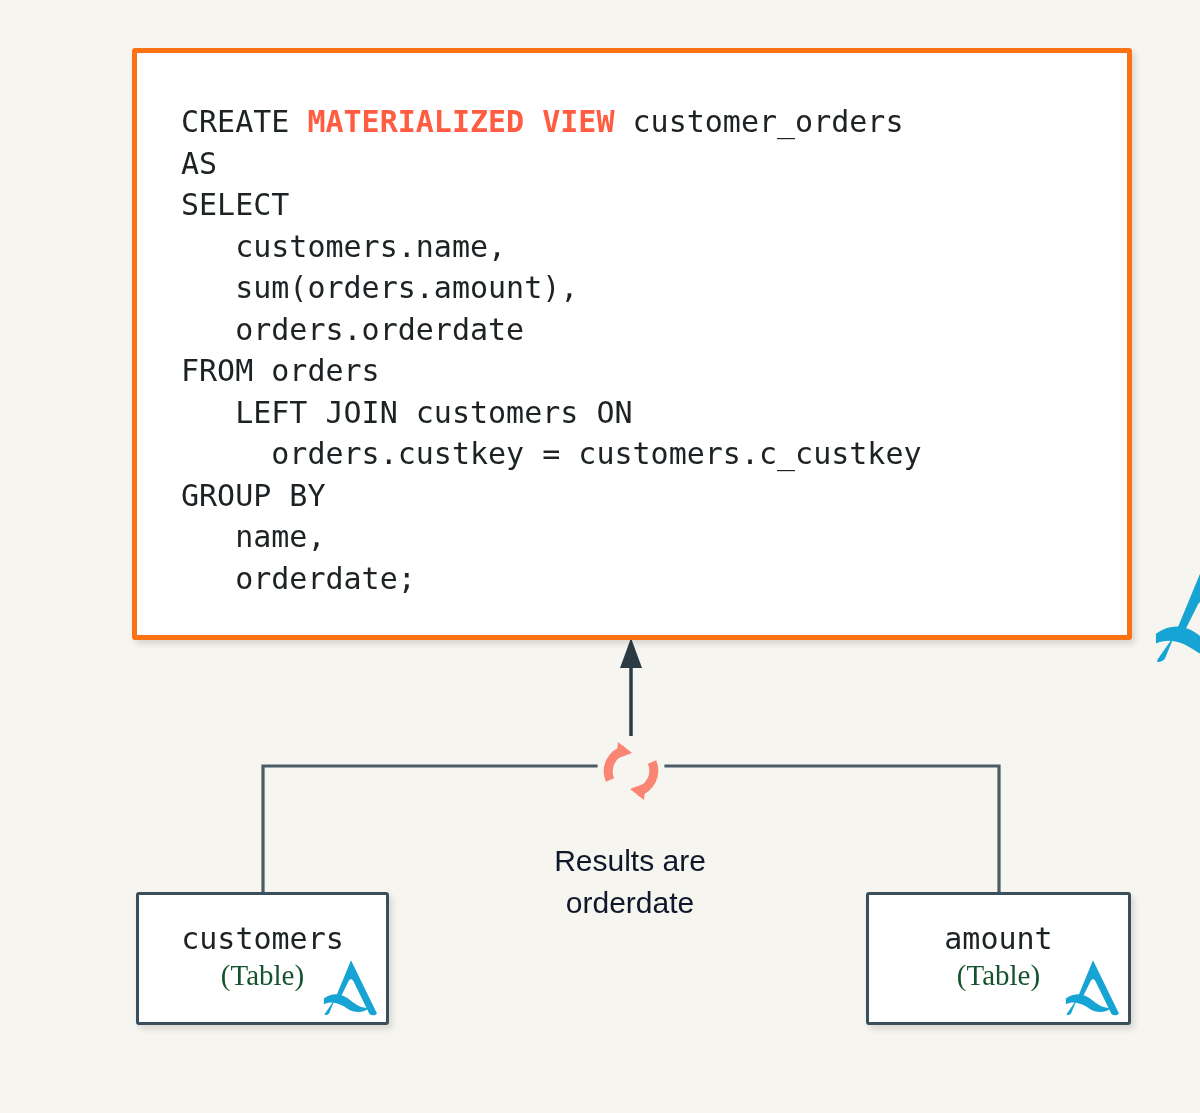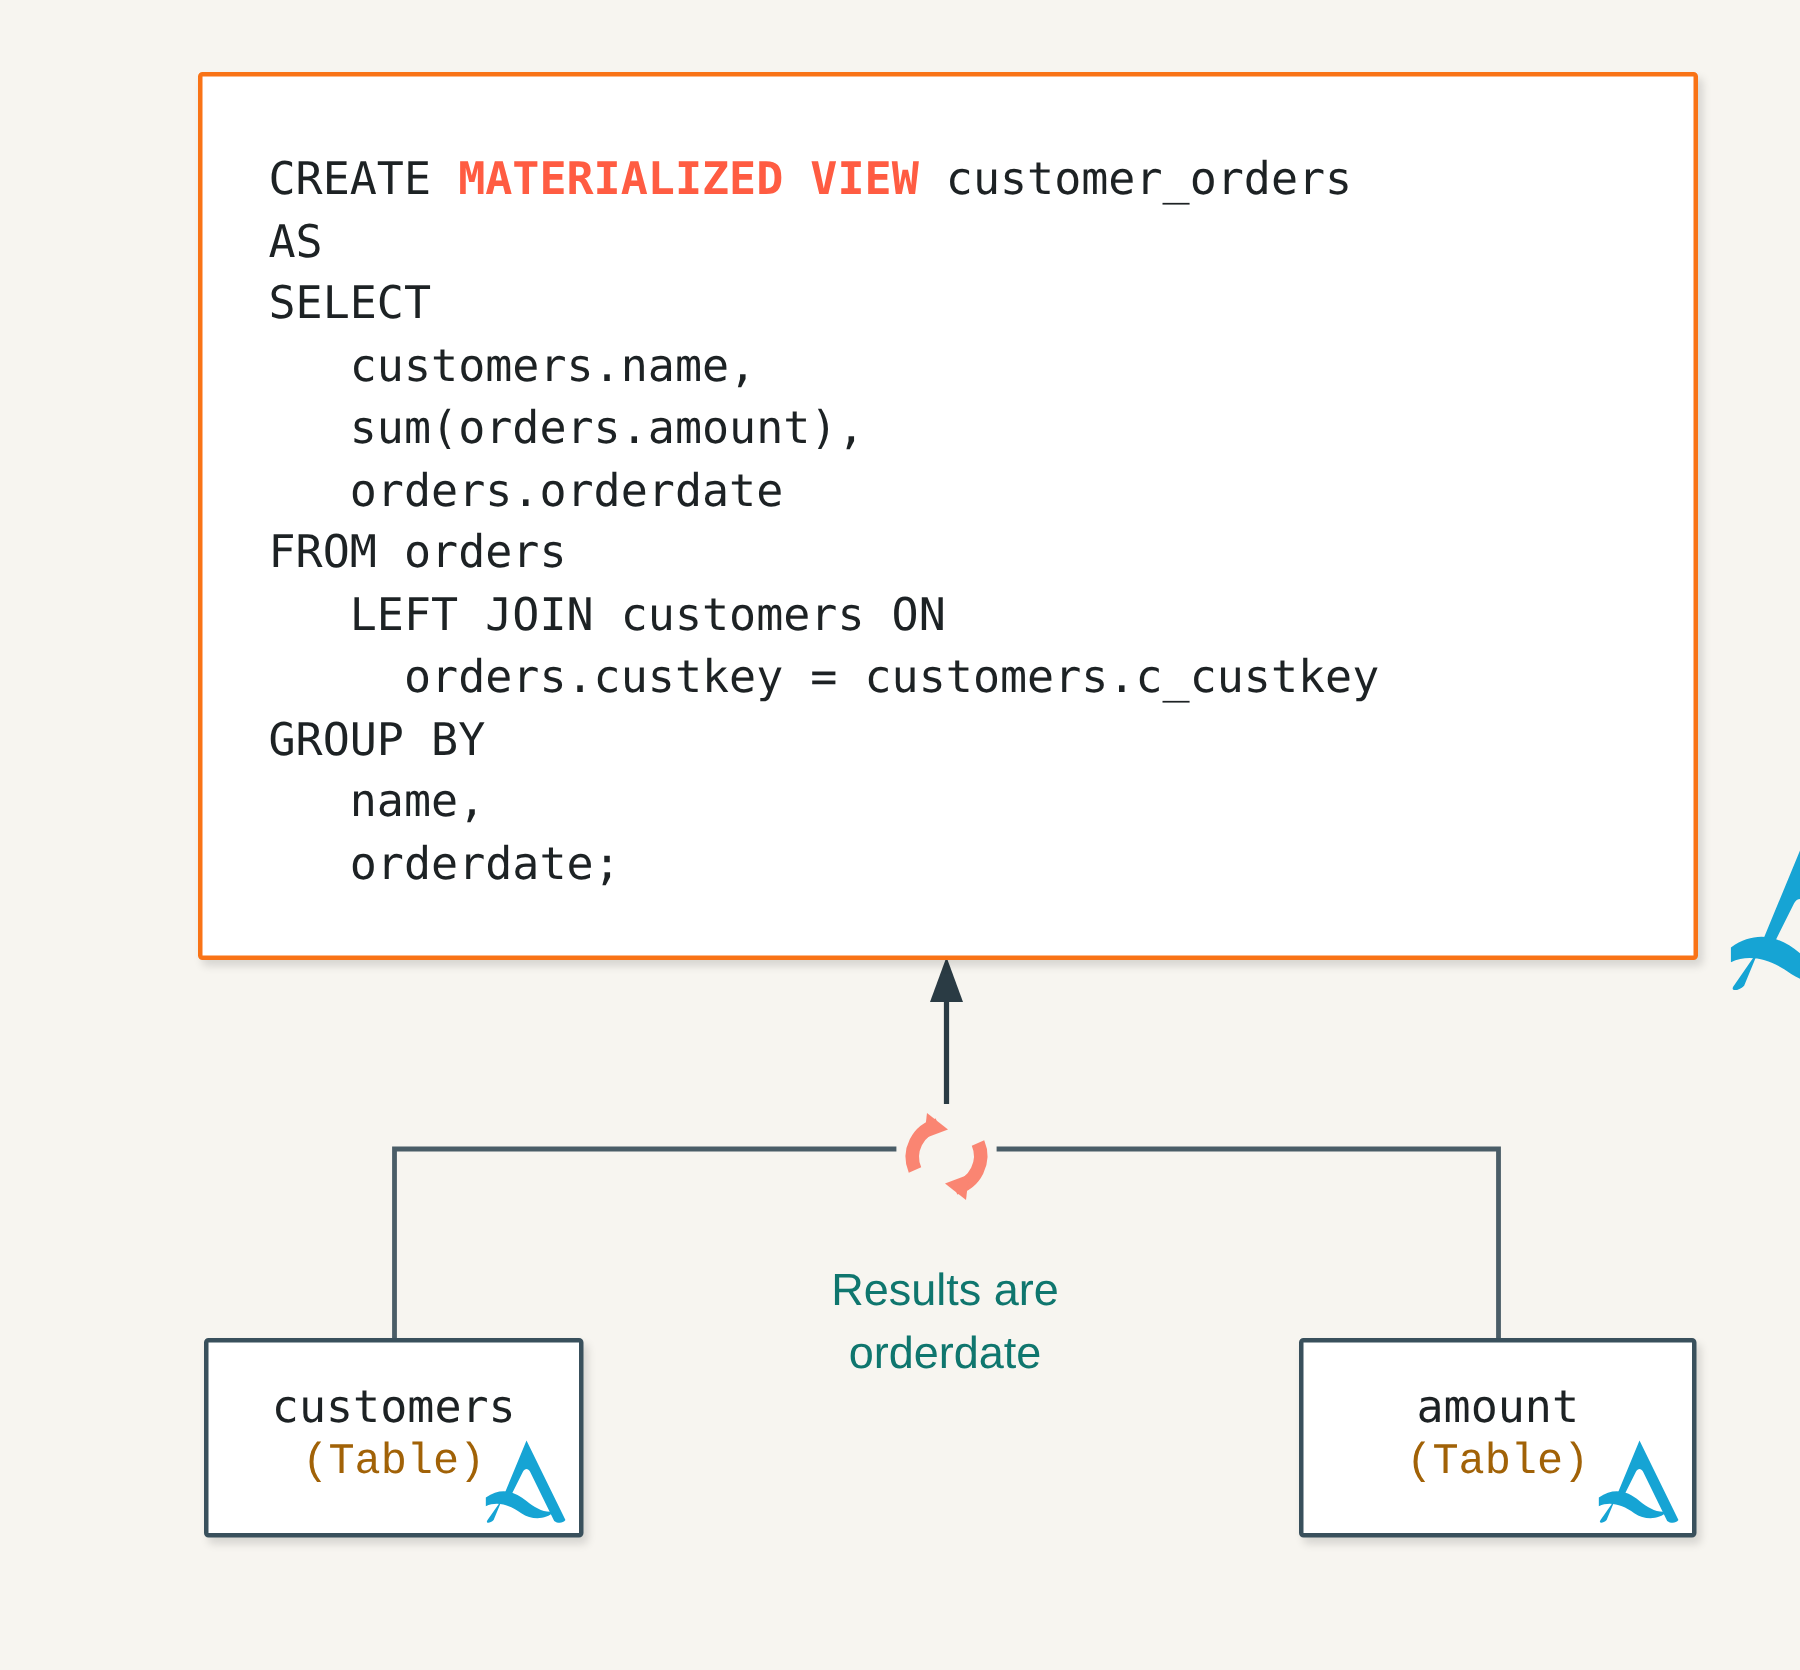--- a/index.html
+++ b/index.html
@@ -35,21 +35,21 @@
   }
 
   
   .code-card {
     position: absolute;
     left: 132px;
     top: 48px;
     width: 1000px;
     height: 592px;
     background: #ffffff;
-    border: 3px solid #f97316;
+    border: 5px solid #f97316;
     border-radius: 3px;
     box-sizing: border-box;
     box-shadow: 3px 4px 6px rgba(0,0,0,0.13);
   }
   .code-body {
     position: absolute;
     left: 44px;
     top: 48px;
     right: 20px;
     font-family: "DejaVu Sans Mono", "Liberation Mono", monospace;
@@ -81,23 +81,23 @@
   }
   .table-name {
     display: block;
     font-family: "DejaVu Sans Mono", "Liberation Mono", monospace;
     font-size: 30px;
     color: #1d2224;
     line-height: 36px;
   }
   .table-kind {
     display: block;
-    font-family: Liberation Mono, monospace;
+    font-family: Liberation Serif, serif;
     font-size: 29px;
-    color: #a16207;
+    color: #14532d;
     line-height: 36px;
   }
 
   
   .logo-big {
     position: absolute;
     left: 1016px;
     top: 512px;
     width: 98px;
     height: 102px;
@@ -122,21 +122,21 @@
   
   .caption {
     position: absolute;
     left: 440px;
     top: 840px;
     width: 380px;
     text-align: center;
     font-family: "Liberation Sans", sans-serif;
     font-size: 30px;
     line-height: 42px;
-    color: #0f766e;
+    color: #0f172a;
   }
 </style>
 </head>
 <body>
 
 <div id="stage">
 
   <svg id="wires" viewBox="0 0 1200 1113" width="1200" height="1113">
 
     <line x1="631" y1="736" x2="631" y2="660" stroke="#2a3b44" stroke-width="3.5"></line>

